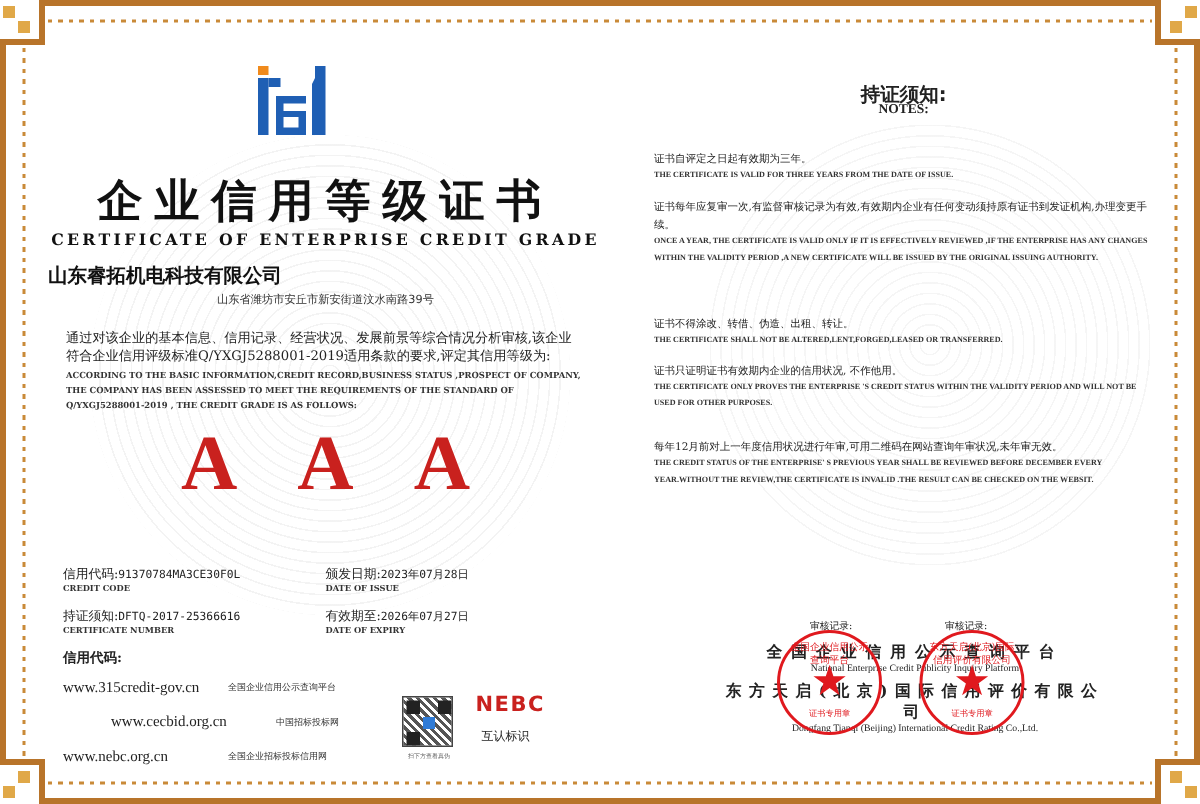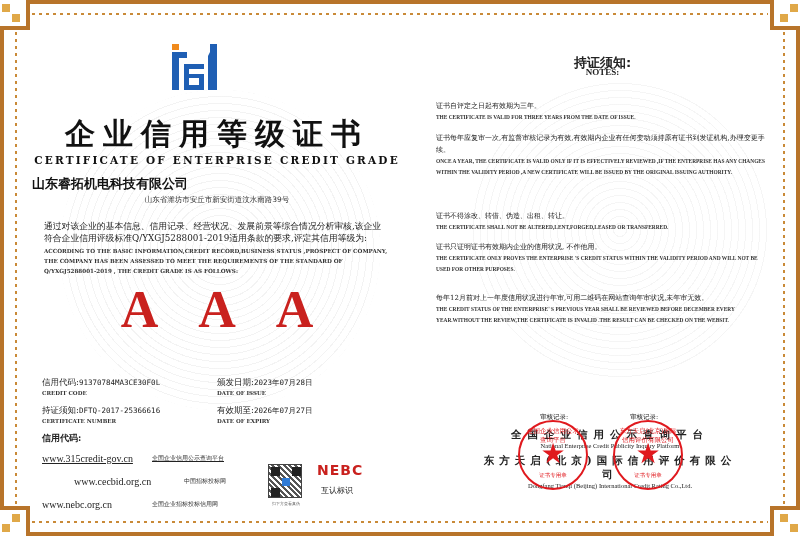--- a/index.html
+++ b/index.html
@@ -76,21 +76,21 @@
   .info .en { display: block; font-family: "DejaVu Serif", serif; font-size: 5.5px; font-weight: bold; color: #333; margin-top: 1px; }
   .info.code { left: 10px; top: 340px; }
   .info.issue { left: 185px; top: 340px; }
   .info.number { left: 10px; top: 368px; }
   .info.expiry { left: 185px; top: 368px; }
 
   .query-title { position: absolute; left: 10px; top: 402px; font-size: 9px; font-weight: bold; color: #222; }
   .site-row { position: absolute; left: 10px; display: flex; align-items: center; }
   .site-row .url { width: 110px; font-family: "Liberation Serif", serif; font-size: 10px; color: #222; }
   .site-row .desc { font-size: 6px; color: #333; }
-  .site-row.r0 { top: 423px; text-decoration: underline; }
+  .site-row.r0 { top: 423px; }
   .site-row.r1 { top: 446px; margin-left: 32px; }
   .site-row.r2 { top: 469px; align-items: center; }
 
   .qr { position: absolute; left: 236px; top: 434px; width: 34px; height: 34px; border: 1px solid #444;
     background:
       linear-gradient(#222,#222) 2px 2px/9px 9px no-repeat,
       linear-gradient(#222,#222) 23px 2px/9px 9px no-repeat,
       linear-gradient(#222,#222) 2px 23px/9px 9px no-repeat,
       repeating-linear-gradient(45deg, #555 0 2px, #fff 2px 4px); }
   .qr .center { position: absolute; left: 13px; top: 13px; width: 8px; height: 8px; background: #2f7bd6; }

